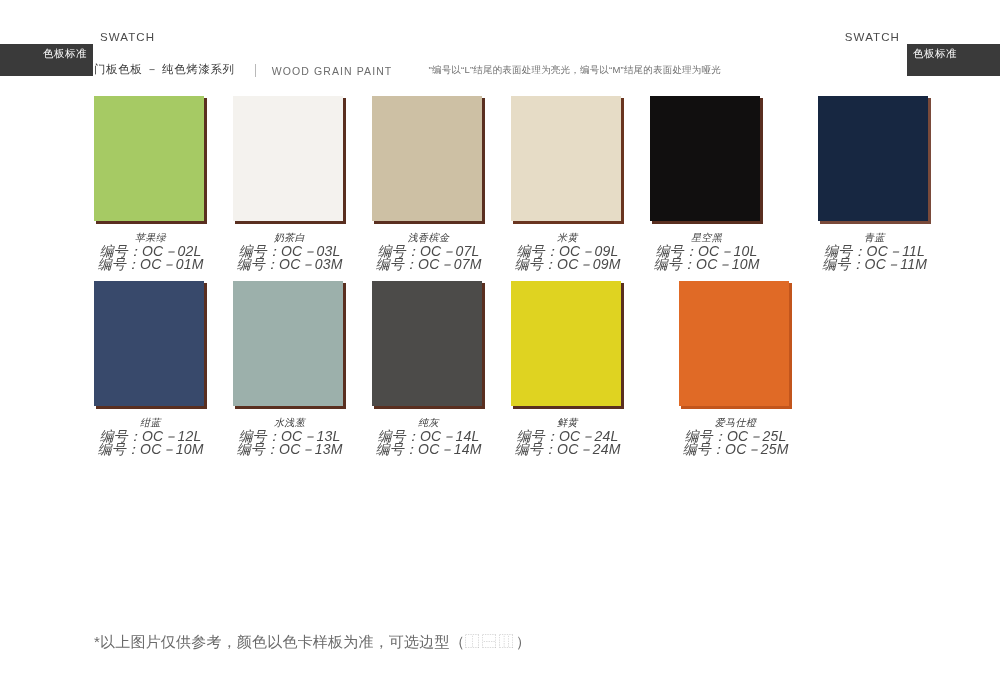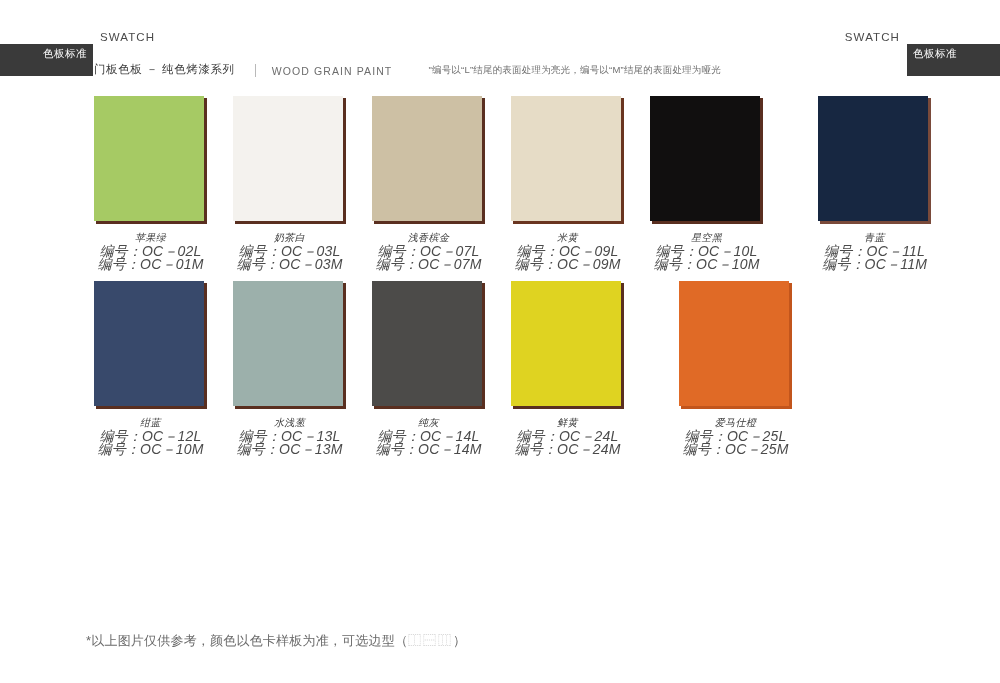--- a/index.html
+++ b/index.html
@@ -159,23 +159,23 @@
     font-size: 14px;
     color: #4a4a4a;
     letter-spacing: 0.2px;
     line-height: 13px;
     white-space: nowrap;
   }
 
   
   .footer-note {
     position: absolute;
-    left: 86px;
+    left: 94px;
     top: 632px;
-    font-size: 13px;
+    font-size: 15px;
     color: #6a6a6a;
     letter-spacing: 0.2px;
     white-space: nowrap;
     text-align: right;
   }
   .footer-blur {
     color: #b9b9b9;
     filter: blur(0.6px);
     letter-spacing: 2px;
   }

